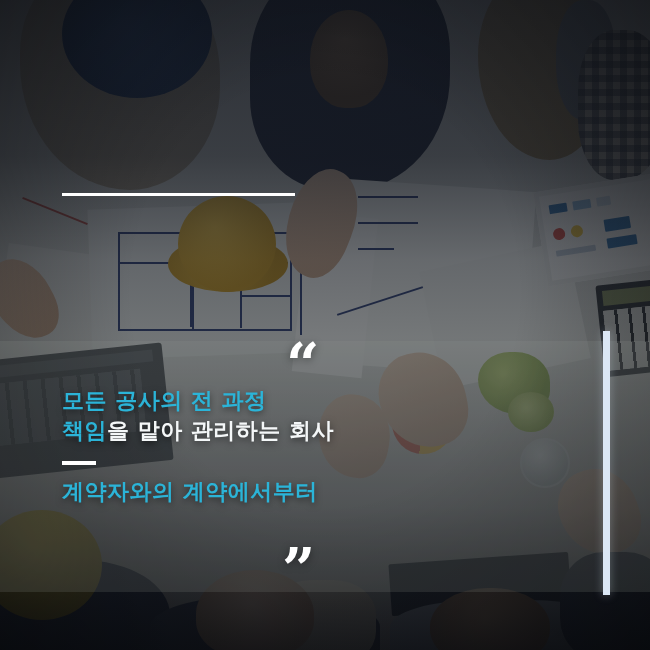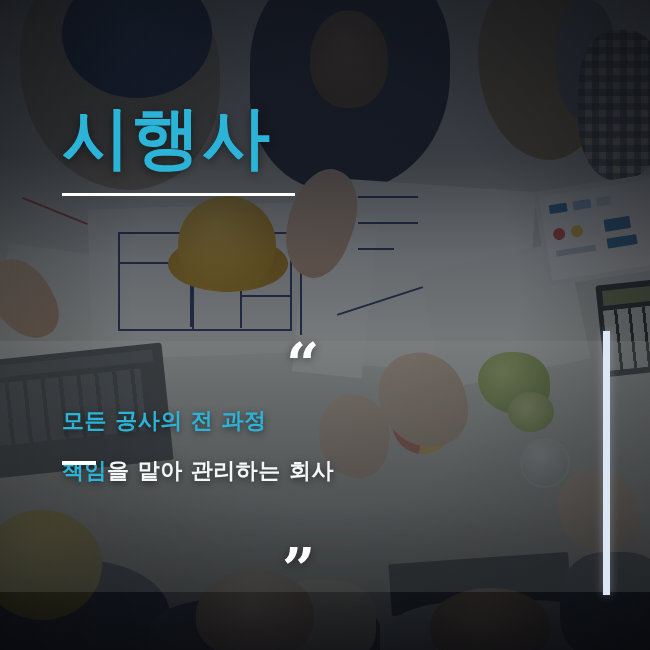--- a/index.html
+++ b/index.html
@@ -171,21 +171,21 @@
   
   .qmark{position:absolute;color:#ffffff;font-size:58px;line-height:1;font-weight:700;
     font-family:"DejaVu Serif","Liberation Serif",serif;
     text-shadow:0 2px 8px rgba(0,0,0,.4);}
   .qopen{left:286px;top:336px;}
   .qclose{left:282px;top:540px;}
 
   
   .copy{position:absolute;left:62px;top:386px;width:520px;}
   .line{font-size:22px;line-height:30px;font-weight:700;letter-spacing:.5px;white-space:nowrap;
-    text-shadow:0 2px 7px rgba(0,0,0,.55);margin-top:20px;}
+    text-shadow:0 2px 7px rgba(0,0,0,.55);}
   .cy{color:#2bb4d8;}
   .wh{color:#f4f7f8;text-align:center;}
   .mid-rule{position:absolute;left:62px;top:461px;width:34px;height:4px;background:#ffffff;}
   .copy2{position:absolute;left:62px;top:477px;width:560px;}
 
   
   .accent{position:absolute;left:603px;top:331px;width:7px;height:264px;
     background:#dbe7f5;box-shadow:0 0 10px rgba(219,231,245,.35);}
 </style>
 </head>
@@ -269,35 +269,37 @@
     <div class="bGrayB"></div>
     <div class="bHeadB"></div>
     <div class="bDarkR"></div>
 
     <div class="photoTone"></div>
     <div class="vignette"></div>
   </div>
 
   <div class="panel"></div>
 
-  <div class="title">시행사</div>
   <div class="title-rule"></div>
 
   <div class="qmark qopen">“</div>
   <div class="qmark qclose">”</div>
 
   <div class="copy">
     <div class="line">
       <span class="cy">모든 공사의 전 과정</span>
     </div>
     <div class="line">
       <span class="cy">책임</span><span class="wh">을 맡아 관리하는 회사</span>
     </div>
   </div>
 
   <div class="mid-rule"></div>
 
   <div class="copy2">
+    <div class="line">
+      <span class="cy">계약자와의 계약에서부터</span>
+    </div>
   </div>
 
   <div class="accent"></div>
 
 </div>
 
 </body></html>

